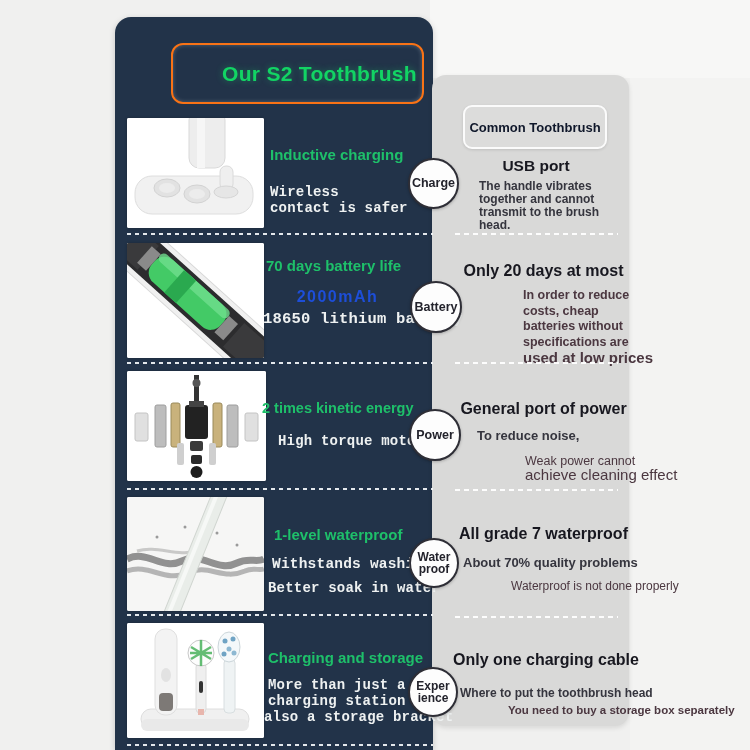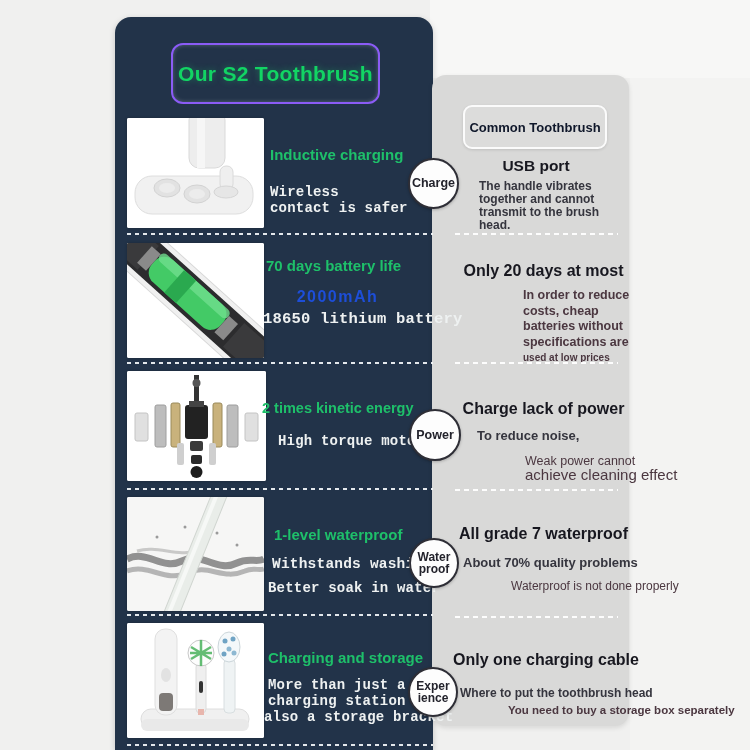--- a/index.html
+++ b/index.html
@@ -5,21 +5,21 @@
   html,body{margin:0;padding:0;}
   .canvas{
     position:relative;width:750px;height:750px;overflow:hidden;
     background:#f0f0ef;font-family:"Liberation Sans",sans-serif;
   }
   .abs{position:absolute;}
   .bg-topright{left:430px;top:0;width:320px;height:78px;background:#f7f7f6;}
   .bg-rightstrip{left:630px;top:78px;width:120px;height:672px;background:#f3f3f2;}
   .dark-panel{left:115px;top:17px;width:318px;height:733px;background:#223349;border-radius:16px 16px 0 0;box-shadow:0 2px 6px rgba(0,0,0,.18);}
   .gray-panel{left:432px;top:75px;width:197px;height:651px;background:#d9d9d8;border-radius:14px;box-shadow:0 2px 5px rgba(0,0,0,.10);}
-  .title-box{left:171px;top:43px;width:205px;height:57px;border:2px solid #8b5cf6;border-radius:12px;display:flex;align-items:center;justify-content:center;box-shadow:0 0 4px rgba(255,255,255,.25) inset;}
+  .title-box{left:171px;top:43px;width:205px;height:57px;border:2px solid #f97316;border-radius:12px;display:flex;align-items:center;justify-content:center;box-shadow:0 0 4px rgba(255,255,255,.25) inset;padding-left:44px;}
   .title-text{color:#12d464;font-size:21px;font-weight:bold;letter-spacing:.3px;text-shadow:0 0 7px rgba(30,220,110,.4);}
   .common-box{left:463px;top:105px;width:140px;height:40px;border:2px solid #fbfbfb;border-radius:9px;background:#dcdcdb;display:flex;align-items:center;justify-content:center;box-shadow:0 1px 3px rgba(0,0,0,.12);}
   .common-text{color:#0f172a;font-size:13px;font-weight:bold;}
   .img-box{background:#ffffff;border-radius:2px;overflow:hidden;box-shadow:0 0 3px rgba(0,0,0,.25);}
   .g-head{color:#1ec06a;font-size:15px;font-weight:bold;white-space:nowrap;}
   .w-line{color:#eef1f1;font-size:14px;font-weight:bold;white-space:nowrap;letter-spacing:.2px;font-family:Liberation Mono, monospace;}
   .sub-green{color:#1d4ed8;font-size:16px;font-weight:bold;letter-spacing:1.5px;text-align:center;}
   .r-head{color:#17171f;font-size:16px;font-weight:bold;text-align:center;white-space:nowrap;}
   .r-dark{color:#35353e;font-weight:bold;white-space:nowrap;}
   .r-maroon{color:#4b3740;font-weight:bold;white-space:nowrap;padding-left:48px;}
@@ -93,24 +93,27 @@
   </div>
   <div class="abs g-head" style="left:266px;top:257px">70 days battery life</div>
   <div class="abs sub-green" style="left:265px;top:288px;width:145px">2000mAh</div>
   <div class="abs w-line" style="left:263px;top:310px;font-size:15.5px">18650 lithium battery</div>
   <div class="abs r-head" style="left:436px;top:262px;width:215px">Only 20 days at most</div>
   <div class="abs" style="left:475px;top:288px">
     <div class="r-maroon" style="font-size:12.5px;line-height:15.5px">In order to reduce</div>
     <div class="r-maroon" style="font-size:12.5px;line-height:15.5px">costs, cheap</div>
     <div class="r-maroon" style="font-size:12.5px;line-height:15.5px">batteries without</div>
     <div class="r-maroon" style="font-size:12.5px;line-height:15.5px">specifications are</div>
-    <div class="r-maroon" style="font-size:10px;line-height:15.5px">used at low prices</div>
+    <div class="r-maroon" style="font-size:15px;line-height:15.5px">used at low prices</div>
   </div>
   <div class="abs sep-left" style="top:362px"></div>
   <div class="abs sep-right" style="top:362px"></div>
+  <div class="abs badge" style="left:410px;top:281px;width:48px;height:48px">
+    <span>Battery</span>
+  </div>
 
   <div class="abs img-box" style="left:127px;top:371px;width:139px;height:110px">
     <svg width="139" height="110" viewBox="0 0 139 110">
       <rect x="0" y="0" width="139" height="110" fill="#ffffff"></rect>
       <rect x="67" y="4" width="5" height="30" fill="#333"></rect>
       <circle cx="69.5" cy="12" r="4" fill="#555"></circle>
       <rect x="58" y="34" width="23" height="34" rx="3" fill="#222"></rect>
       <rect x="62" y="30" width="15" height="6" fill="#444"></rect>
       <rect x="44" y="32" width="9" height="44" rx="2" fill="#c9b27c" stroke="#9a8a5a"></rect>
       <rect x="86" y="32" width="9" height="44" rx="2" fill="#c9b27c" stroke="#9a8a5a"></rect>
@@ -120,21 +123,21 @@
       <rect x="118" y="42" width="13" height="28" rx="2" fill="#e0e0e0" stroke="#c4c4c4"></rect>
       <rect x="63" y="70" width="13" height="10" rx="2" fill="#3a3a3a"></rect>
       <rect x="64" y="84" width="11" height="9" rx="2" fill="#2b2b2b"></rect>
       <circle cx="69.5" cy="101" r="6" fill="#1d1d1d"></circle>
       <rect x="50" y="72" width="7" height="22" rx="2" fill="#cfcfcf"></rect>
       <rect x="82" y="72" width="7" height="22" rx="2" fill="#cfcfcf"></rect>
     </svg>
   </div>
   <div class="abs g-head" style="left:262px;top:400px;font-size:14.5px">2 times kinetic energy</div>
   <div class="abs w-line" style="left:278px;top:433px">High torque motor</div>
-  <div class="abs r-head" style="left:436px;top:400px;width:215px">Charge lack of power</div>
+  <div class="abs r-head" style="left:436px;top:400px;width:215px">General port of power</div>
   <div class="abs r-dark" style="left:477px;top:428px;font-size:13px">To reduce noise,</div>
   <div class="abs" style="left:477px;top:454px">
     <div class="r-maroon" style="font-size:12.5px;line-height:14px;font-weight:normal">Weak power cannot</div>
     <div class="r-maroon" style="font-size:15px;line-height:14px;font-weight:normal">achieve cleaning effect</div>
   </div>
   <div class="abs sep-left" style="top:488px"></div>
   <div class="abs sep-right" style="top:489px"></div>
   <div class="abs badge" style="left:409px;top:409px;width:48px;height:48px">
     <span>Power</span>
   </div>

